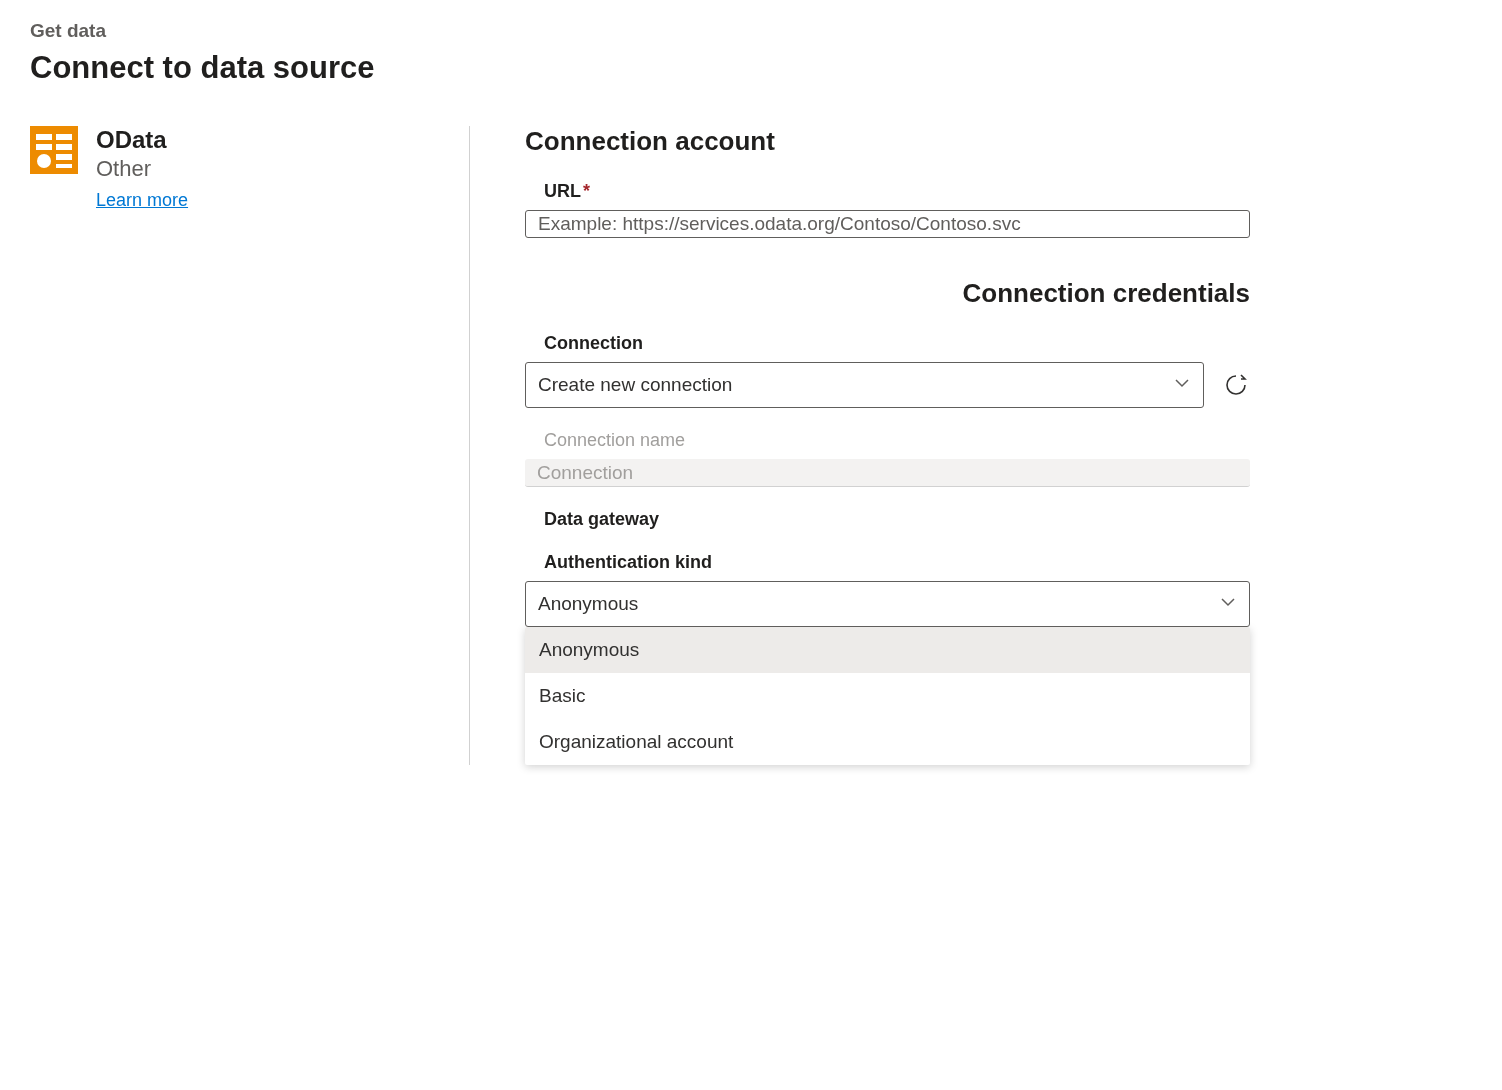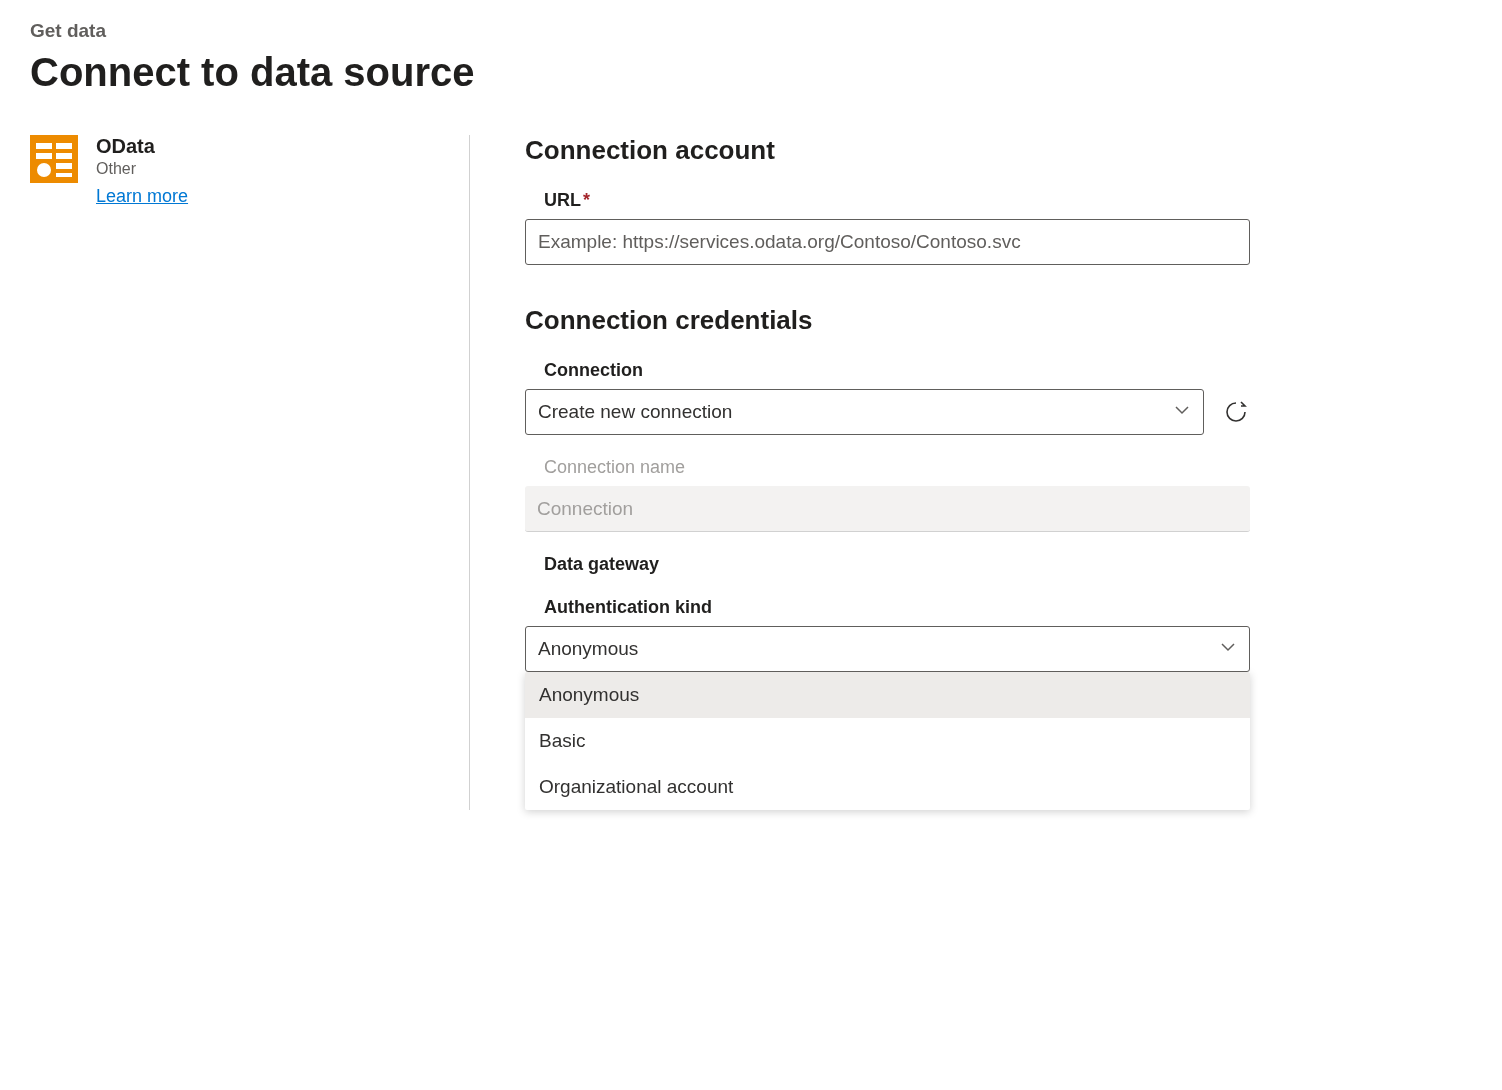--- a/index.html
+++ b/index.html
@@ -13,21 +13,21 @@
       background: #ffffff;
       padding: 20px 30px;
     }
     .breadcrumb {
       font-size: 19px;
       color: #605e5c;
       font-weight: 700;
       margin-bottom: 8px;
     }
     .page-title {
-      font-size: 40px;
+      font-size: 31px;
       font-weight: 700;
       color: #201f1e;
       margin-bottom: 40px;
     }
     .content-row {
       display: flex;
       gap: 0;
     }
     .left-pane {
       width: 440px;
@@ -41,26 +41,26 @@
       width: 48px;
       height: 48px;
       flex-shrink: 0;
     }
     .connector-info {
       display: flex;
       flex-direction: column;
       gap: 2px;
     }
     .connector-name {
-      font-size: 20px;
+      font-size: 24px;
       font-weight: 600;
       color: #201f1e;
     }
     .connector-category {
-      font-size: 16px;
+      font-size: 22px;
       color: #605e5c;
       margin-bottom: 6px;
     }
     .learn-link {
       font-size: 18px;
       color: #0078d4;
       text-decoration: underline;
       cursor: pointer;
     }
     .right-pane {
@@ -69,20 +69,21 @@
       max-width: 780px;
     }
     .section-title {
       font-size: 26px;
       font-weight: 700;
       color: #201f1e;
       margin-bottom: 24px;
     }
     .section-title.second {
       margin-top: 40px;
+      text-align: right;
     }
     .field-label {
       font-size: 18px;
       font-weight: 600;
       color: #201f1e;
       margin-bottom: 8px;
       display: block;
       margin-left: 19px;
     }
     .field-label.disabled {
@@ -91,21 +92,21 @@
     }
     .required-star {
       color: #a4262c;
       margin-left: 2px;
     }
     .field-group {
       margin-bottom: 22px;
     }
     .text-input {
       width: 100%;
-      height: 46px;
+      height: 28px;
       padding: 0 12px;
       font-size: 19px;
       border: 1px solid #605e5c;
       border-radius: 3px;
       background: #ffffff;
       color: #323130;
       outline: none;
     }
     .text-input::placeholder {
       color: #605e5c;

